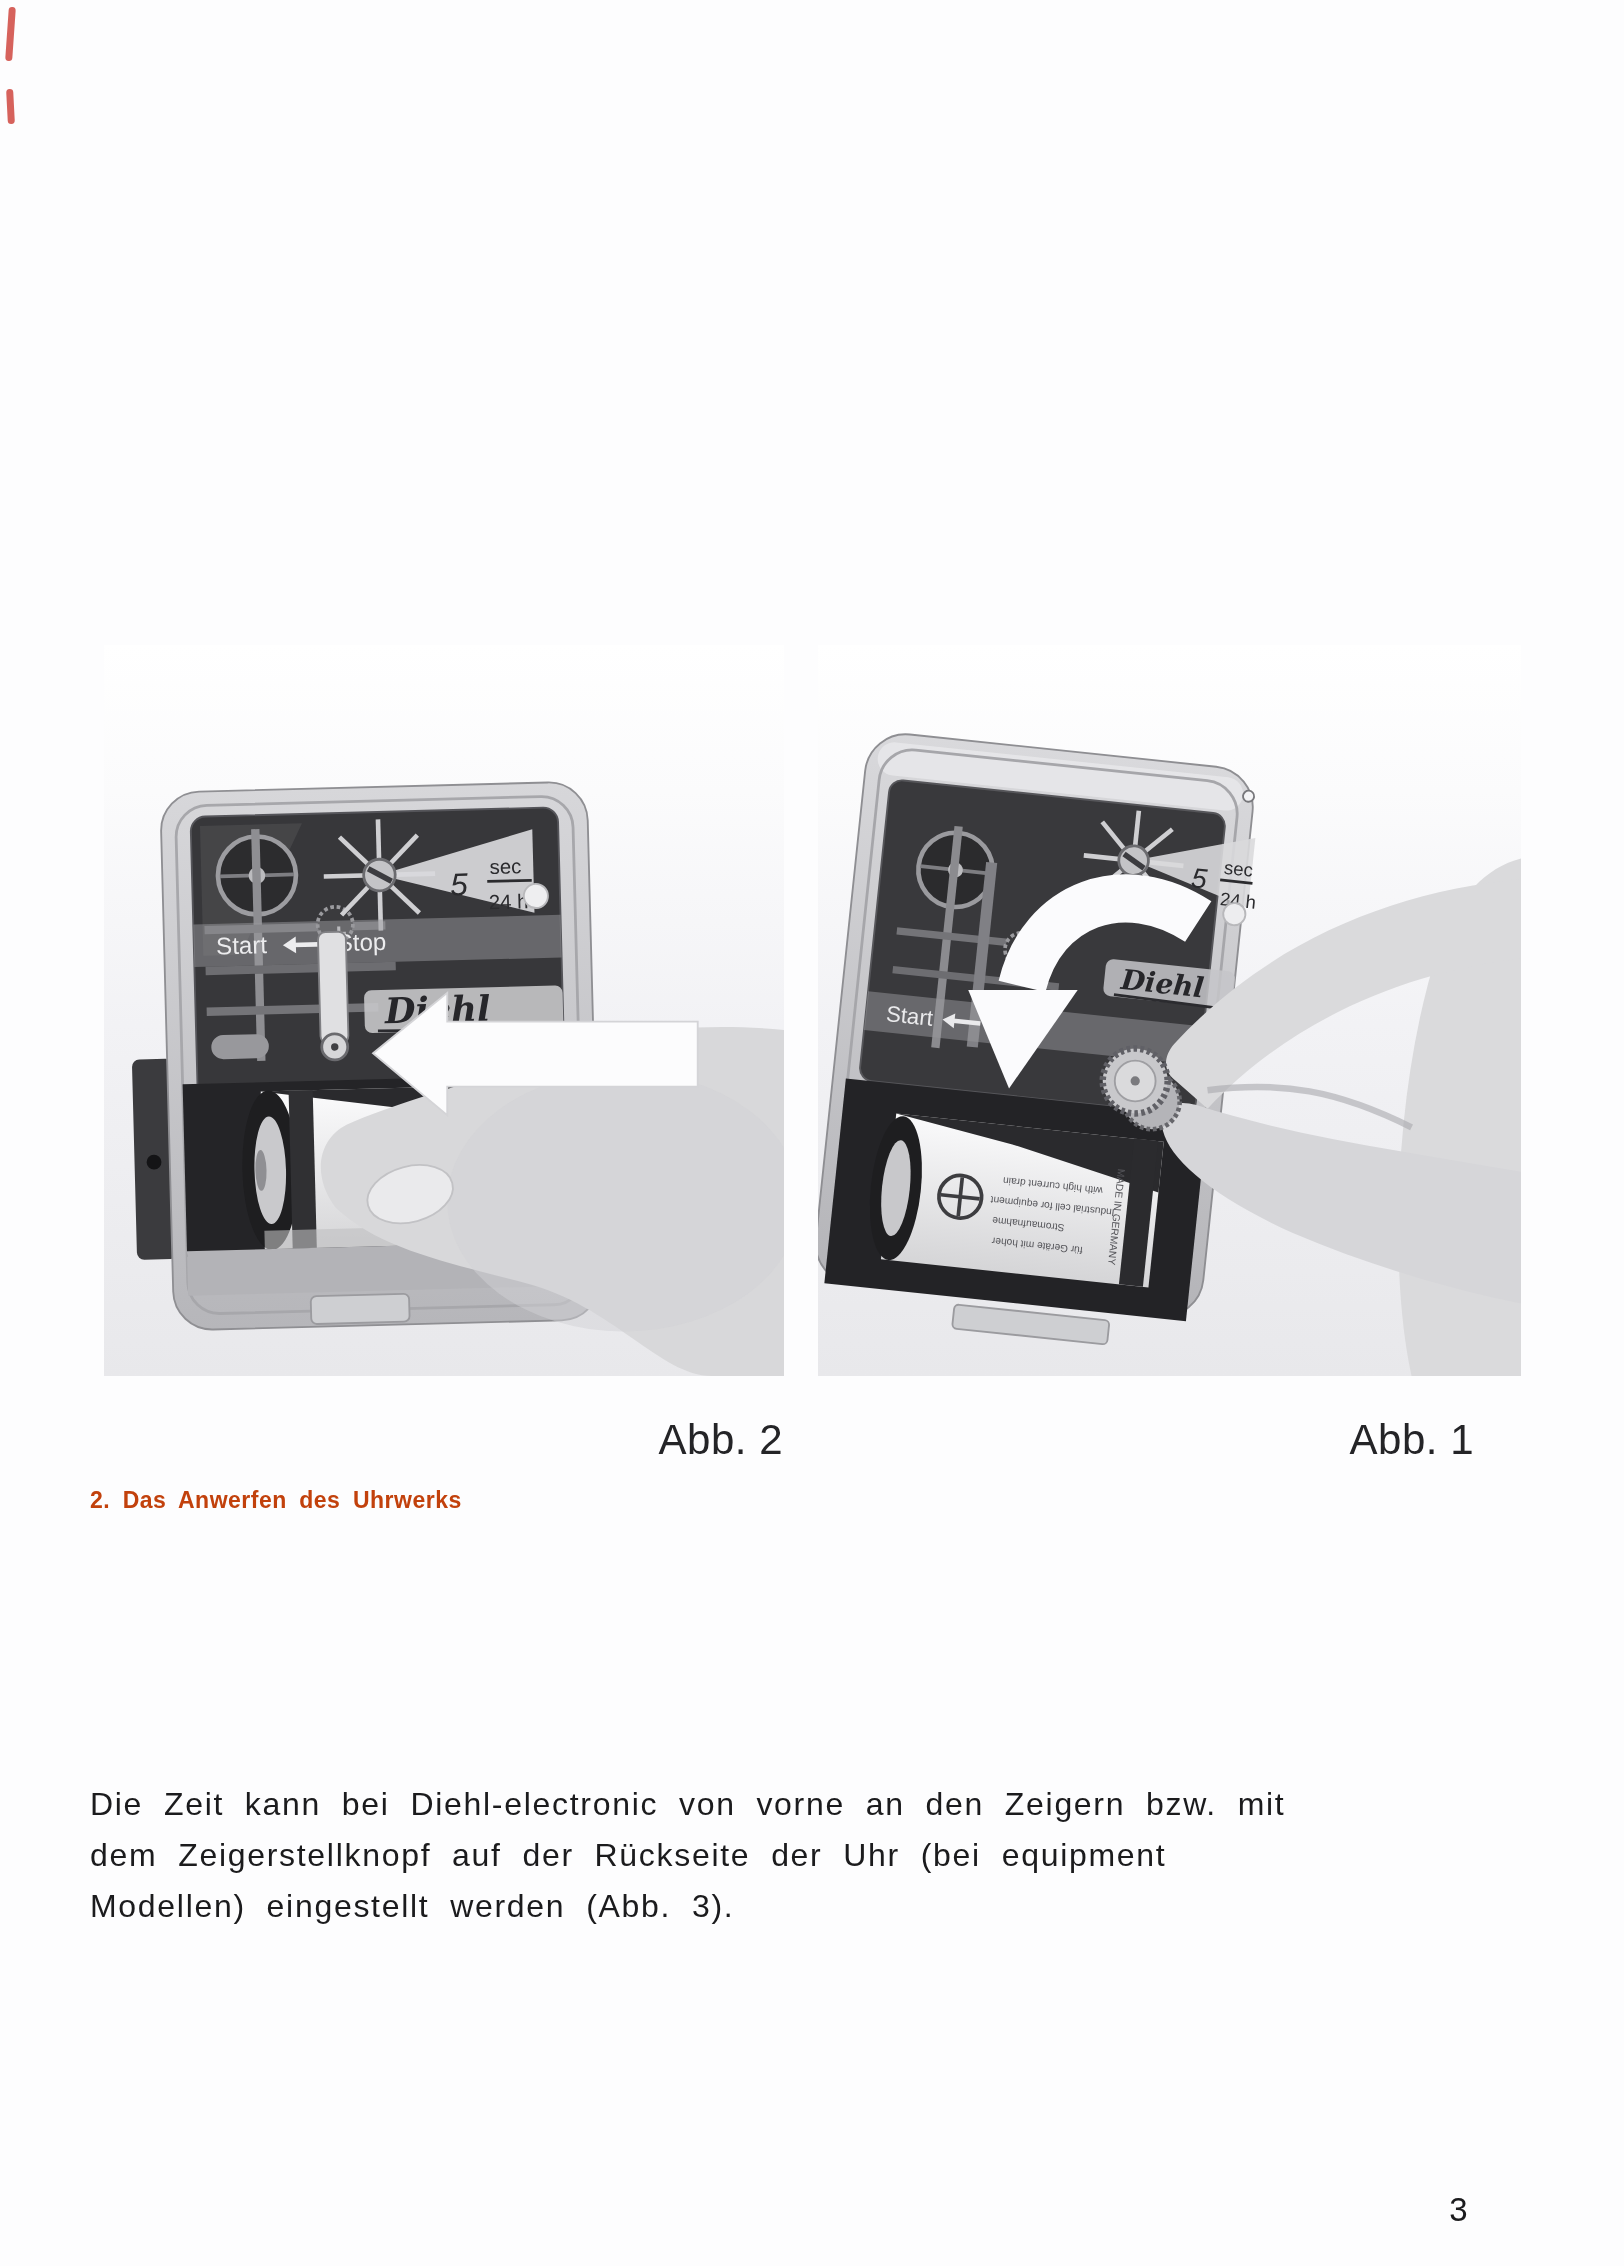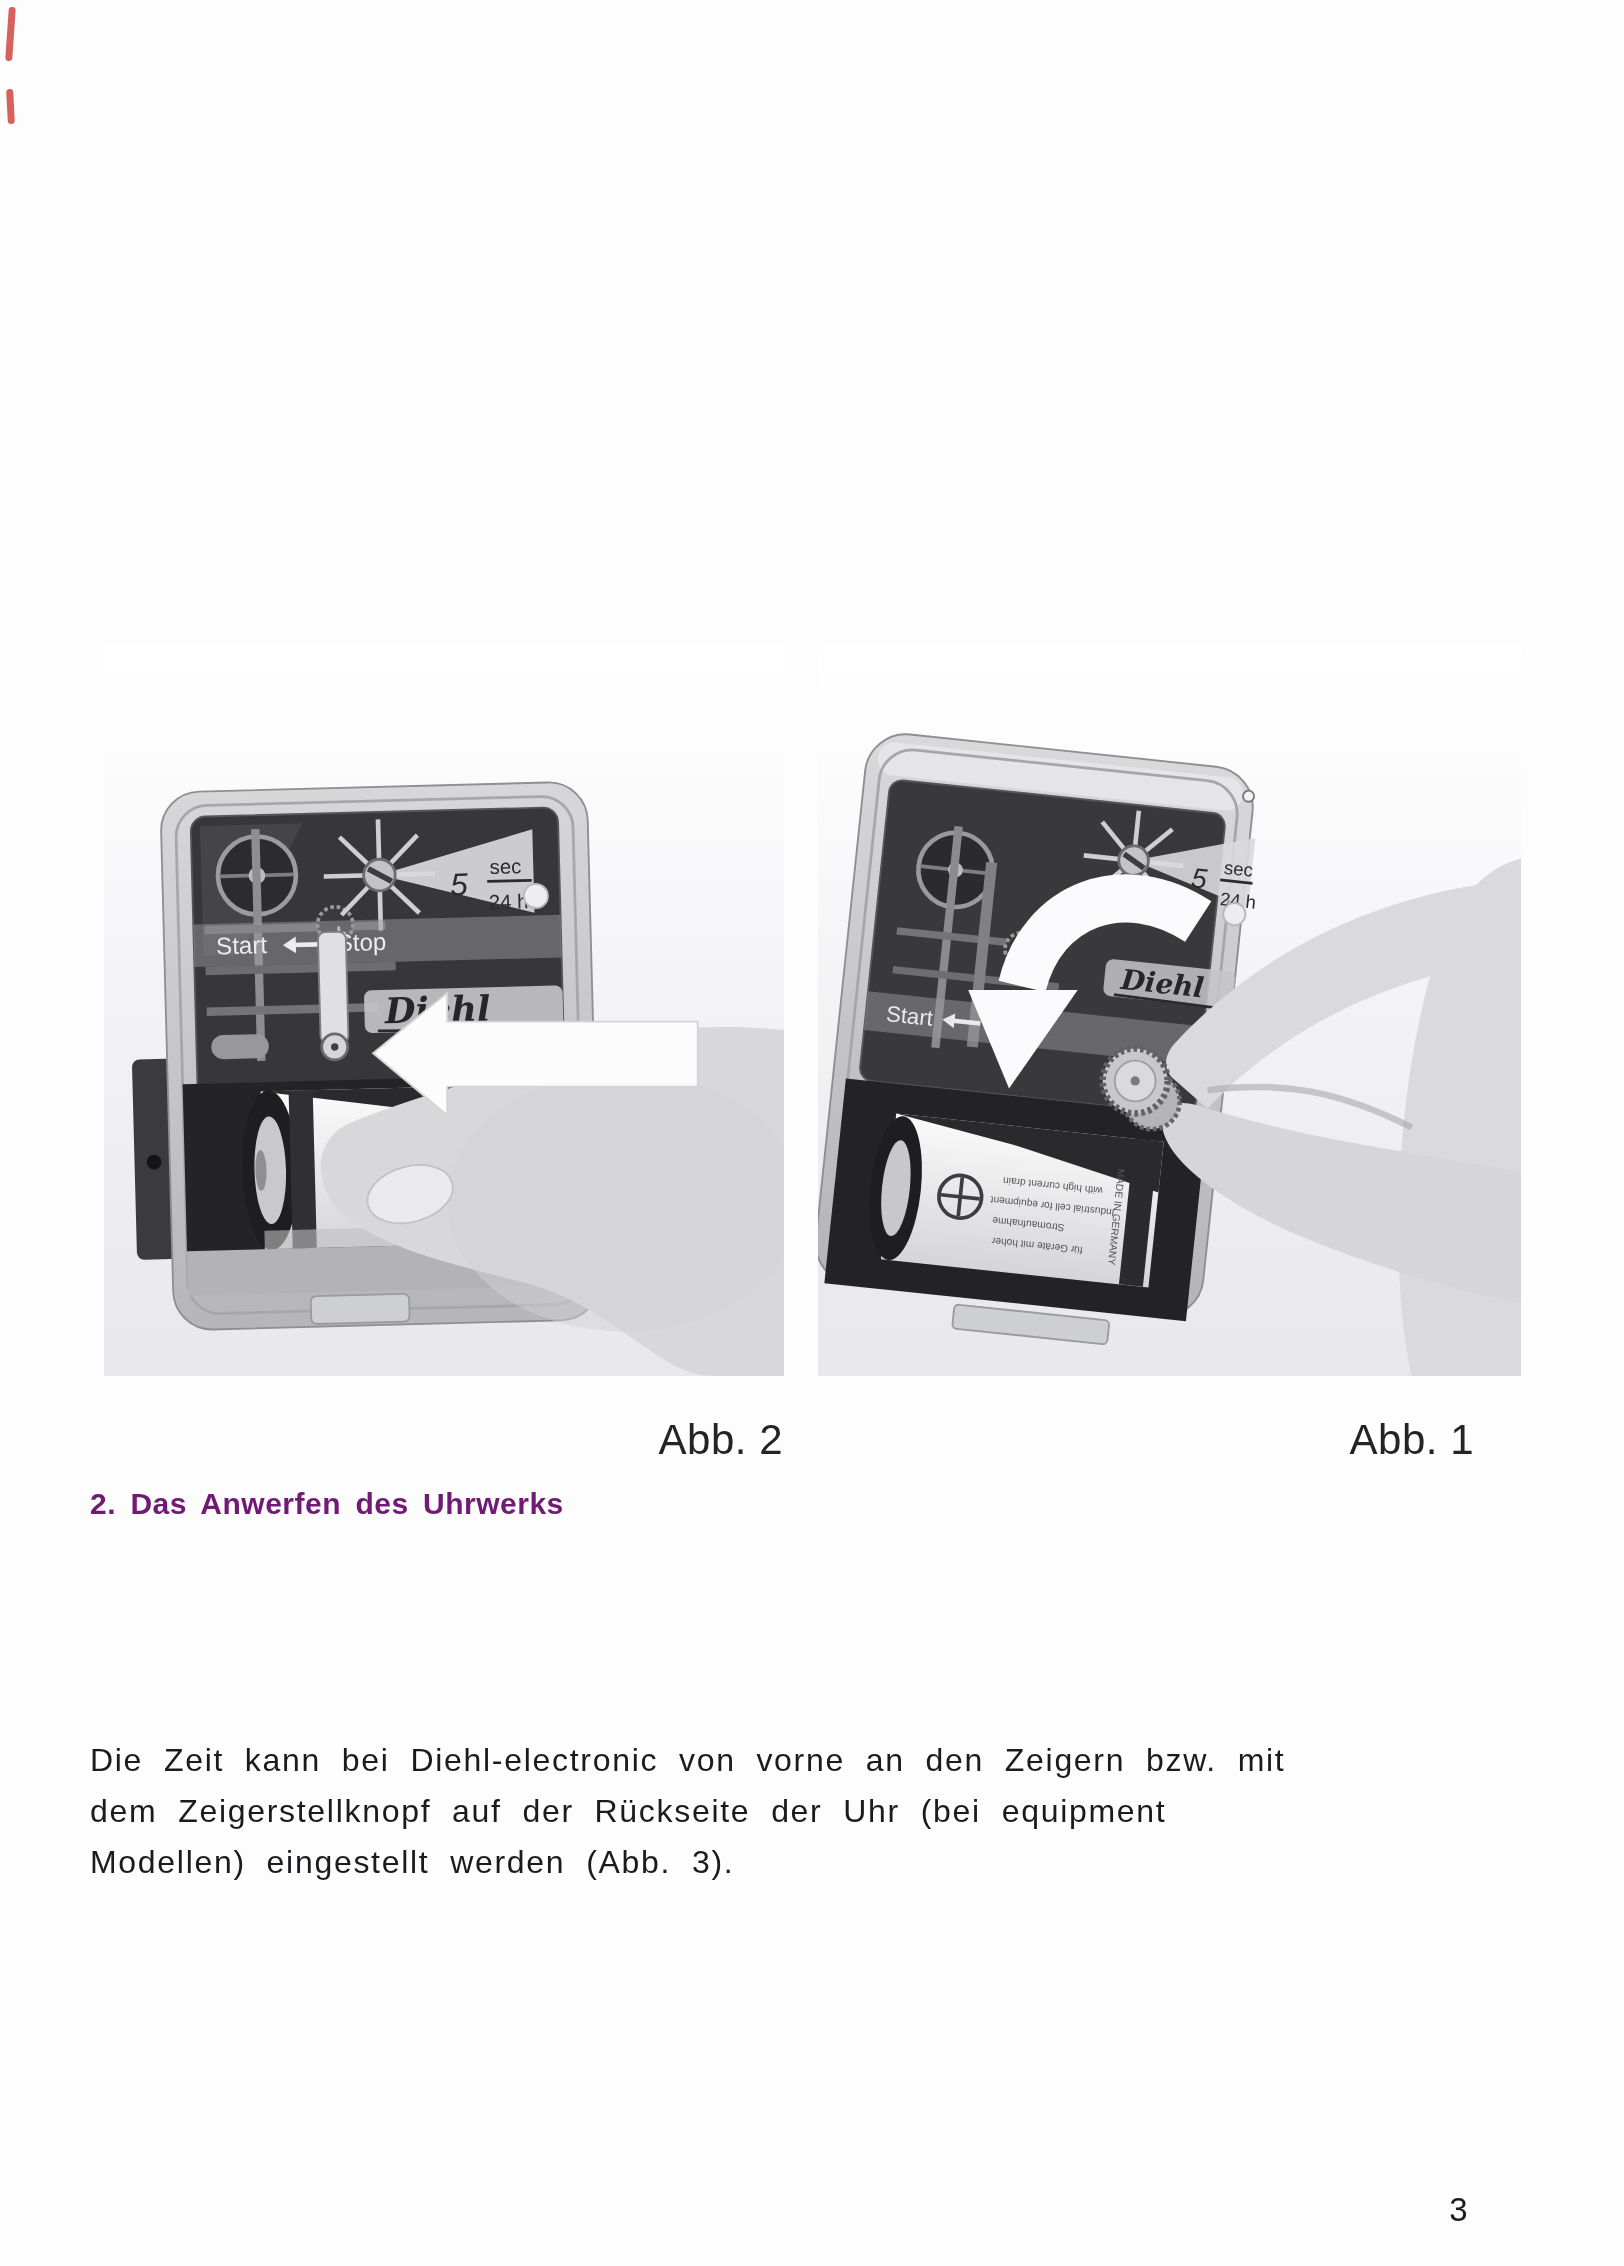--- a/index.html
+++ b/index.html
@@ -12,22 +12,22 @@
   .photo{
     position:absolute;
     background:linear-gradient(180deg,#ffffff 0%,#fbfbfc 20%,#f2f2f5 52%,#e8e8eb 100%);
   }
   .photo svg{display:block;width:100%;height:100%;}
   .caption{
     position:absolute;width:199px;text-align:right;
     font-size:42px;color:#242427;letter-spacing:0.5px;
   }
   .heading{
-    position:absolute;left:90px;font-size:30px;font-weight:bold;
-    color:#701a75;letter-spacing:0.5px;word-spacing:5.6px;white-space:nowrap;
+    position:absolute;left:90px;font-size:23px;font-weight:bold;
+    color:#c2410c;letter-spacing:0.5px;word-spacing:5.6px;white-space:nowrap;
   }
   .para{position:absolute;left:90px;}
   .para .line{
     display:block;height:51px;line-height:51px;font-size:32px;
     letter-spacing:1.7px;word-spacing:10.2px;white-space:nowrap;color:#1b1b1d;
   }
   .pageno{
     position:absolute;left:1436px;top:2191px;width:45px;text-align:center;
     font-size:33px;color:#1b1b1d;
   }
@@ -260,21 +260,21 @@
         <polygon points="162,372 280,372 206,478" fill="#fbfbfd"></polygon>
       </g>
     </svg>
   </div>
 
   <div class="caption" style="left:584px;top:1416px;">Abb. 2</div>
   <div class="caption" style="left:1275px;top:1416px;">Abb. 1</div>
 
   <div class="heading" style="top:1487px;">2. Das Anwerfen des Uhrwerks</div>
 
-  <div class="para" style="top:1735px;">
+  <div class="para" style="top:1779px;">
     <span class="line">Die Zeit kann bei Diehl-electronic von vorne an den Zeigern bzw. mit</span>
     <span class="line">dem Zeigerstellknopf auf der Rückseite der Uhr (bei equipment</span>
     <span class="line">Modellen) eingestellt werden (Abb. 3).</span>
   </div>
 
   <div class="pageno">3</div>
 
 </div>
 
 

